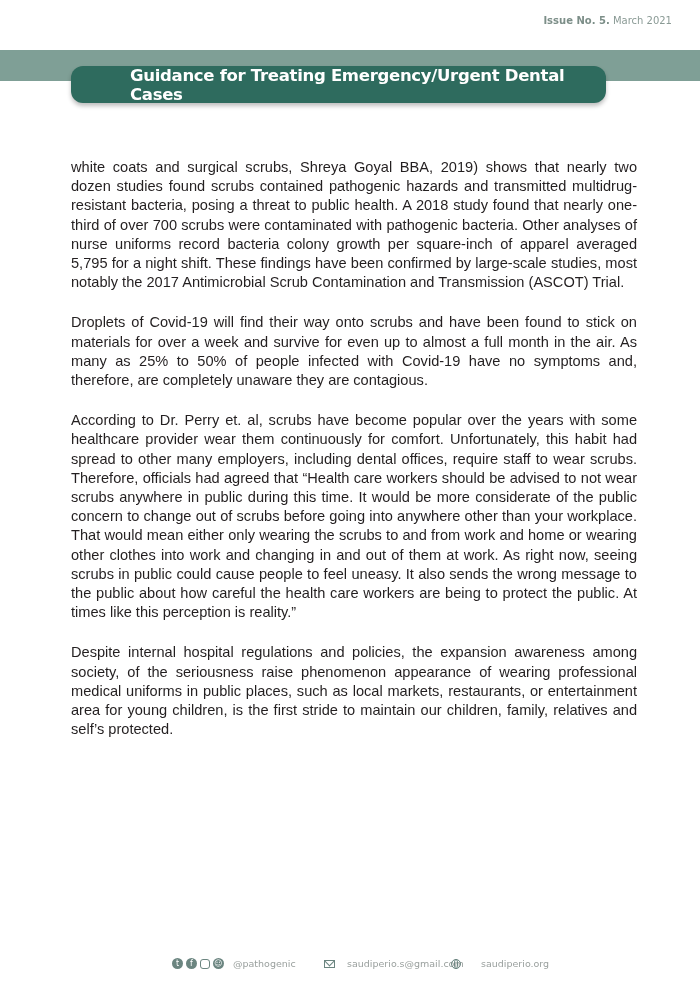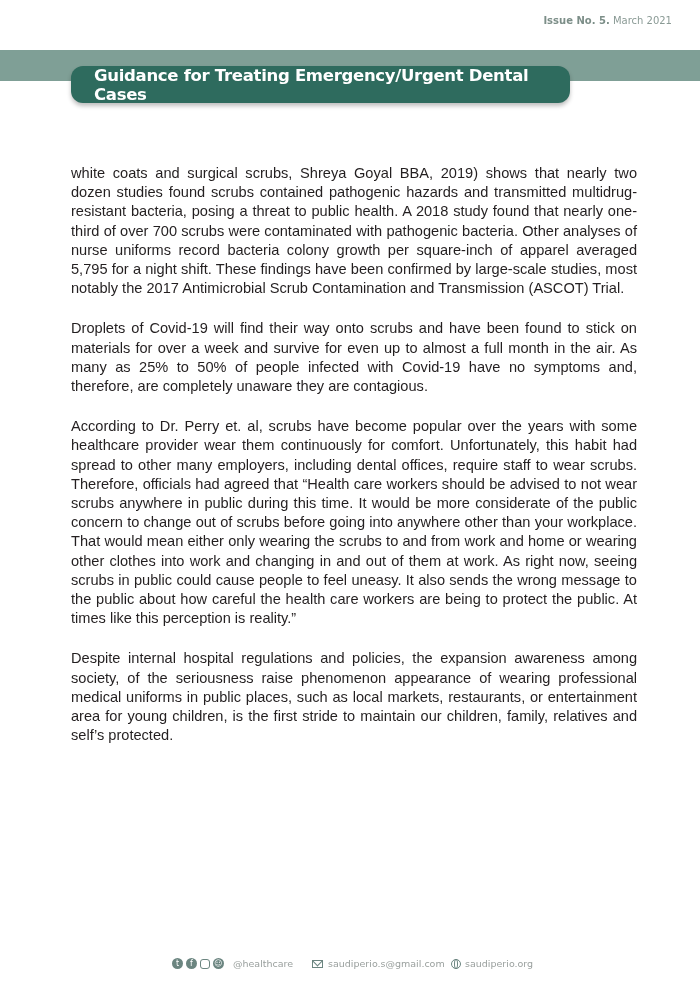--- a/index.html
+++ b/index.html
@@ -17,57 +17,57 @@
   .issue b { color: #7c8e88; font-weight: bold; margin-top: 16px; }
   .band {
     position: absolute; left: 0; top: 50px; width: 700px; height: 31px;
     background: #7f9f96;
   }
   .title-pill {
     position: absolute; left: 71px; top: 66px; width: 499px; height: 37px;
     background: #2e6b5e;
     border-radius: 12px;
     box-shadow: 0 3px 4px rgba(0,0,0,0.25);
-    display: flex; align-items: center;
+    display: flex; align-items: center; padding-left: 36px;
   }
   .title-pill span {
     color: #ffffff; font-weight: bold; font-size: 16.5px;
     padding-left: 23px;
     font-family: "DejaVu Sans", sans-serif;
     letter-spacing: -0.3px;
   }
   .content {
     position: absolute; left: 71px; top: 150px; width: 566px;
   }
   .content p {
-    margin: 14px 0 21px 0;
+    margin: 8px 0 21px 0;
     font-size: 14.6px;
     line-height: 19.2px;
     text-align: justify;
     color: #231f20;
   }
   .footer {
     position: absolute; left: 0; top: 958px; width: 700px; height: 20px;
     font-family: "DejaVu Sans", sans-serif;
     font-size: 9.5px; color: #9aa09e;
   }
   .footer .social {
     position: absolute; left: 172px; top: 0; display: flex; align-items: center; gap: 3px;
   }
   .footer .ico {
     display: inline-block; width: 11px; height: 11px; border-radius: 50%;
     background: #6b8580; color: #fff; font-size: 8px; line-height: 11px; text-align: center;
   }
   .footer .ico.sq { border-radius: 3px; background: transparent; border: 1.5px solid #6b8580; width: 8px; height: 8px; }
   .footer .handle { margin-left: 6px; }
   .footer .mail {
-    position: absolute; left: 312px; top: 0; display: flex; align-items: center; gap: 5px;
+    position: absolute; left: 324px; top: 0; display: flex; align-items: center; gap: 12px;
   }
   .footer .web {
-    position: absolute; left: 451px; top: 0; display: flex; align-items: flex-end; gap: 4px;
+    position: absolute; left: 451px; top: 0; display: flex; align-items: flex-end; gap: 20px;
   }
   .footer .pageno {
     position: absolute; right: 22px; top: -2px;
     font-size: 14px; font-weight: bold; color: #2e6b5e; margin-top: 48px;
   }
   .env {
     display: inline-block; width: 11px; height: 8px; border: 1px solid #6b8580; position: relative; box-sizing: border-box;
   }
   .env::after {
     content: ""; position: absolute; left: 1px; top: -3px; width: 6px; height: 6px;
@@ -99,21 +99,21 @@
   <p>According to Dr. Perry et. al, scrubs have become popular over the years with some healthcare provider wear them continuously for comfort. Unfortunately, this habit had spread to other many employers, including dental offices, require staff to wear scrubs. Therefore, officials had agreed that “Health care workers should be advised to not wear scrubs anywhere in public during this time. It would be more considerate of the public concern to change out of scrubs before going into anywhere other than your workplace. That would mean either only wearing the scrubs to and from work and home or wearing other clothes into work and changing in and out of them at work. As right now, seeing scrubs in public could cause people to feel uneasy. It also sends the wrong message to the public about how careful the health care workers are being to protect the public. At times like this perception is reality.”</p>
   <p>Despite internal hospital regulations and policies, the expansion awareness among society, of the seriousness raise phenomenon appearance of wearing professional medical uniforms in public places, such as local markets, restaurants, or entertainment area for young children, is the first stride to maintain our children, family, relatives and self’s protected.</p>
 </div>
 
 <div class="footer">
   <div class="social">
     <span class="ico">t</span>
     <span class="ico">f</span>
     <span class="ico sq"></span>
     <span class="ico">☺</span>
-    <span class="handle">@healthcare</span>
+    <span class="handle">@pathogenic</span>
   </div>
   <div class="mail">
     <span class="env"></span>
     <span>saudiperio.s@gmail.com</span>
   </div>
   <div class="web">
     <span class="globe"></span>
     <span>saudiperio.org</span>
   </div>
   <div class="pageno">14</div>

